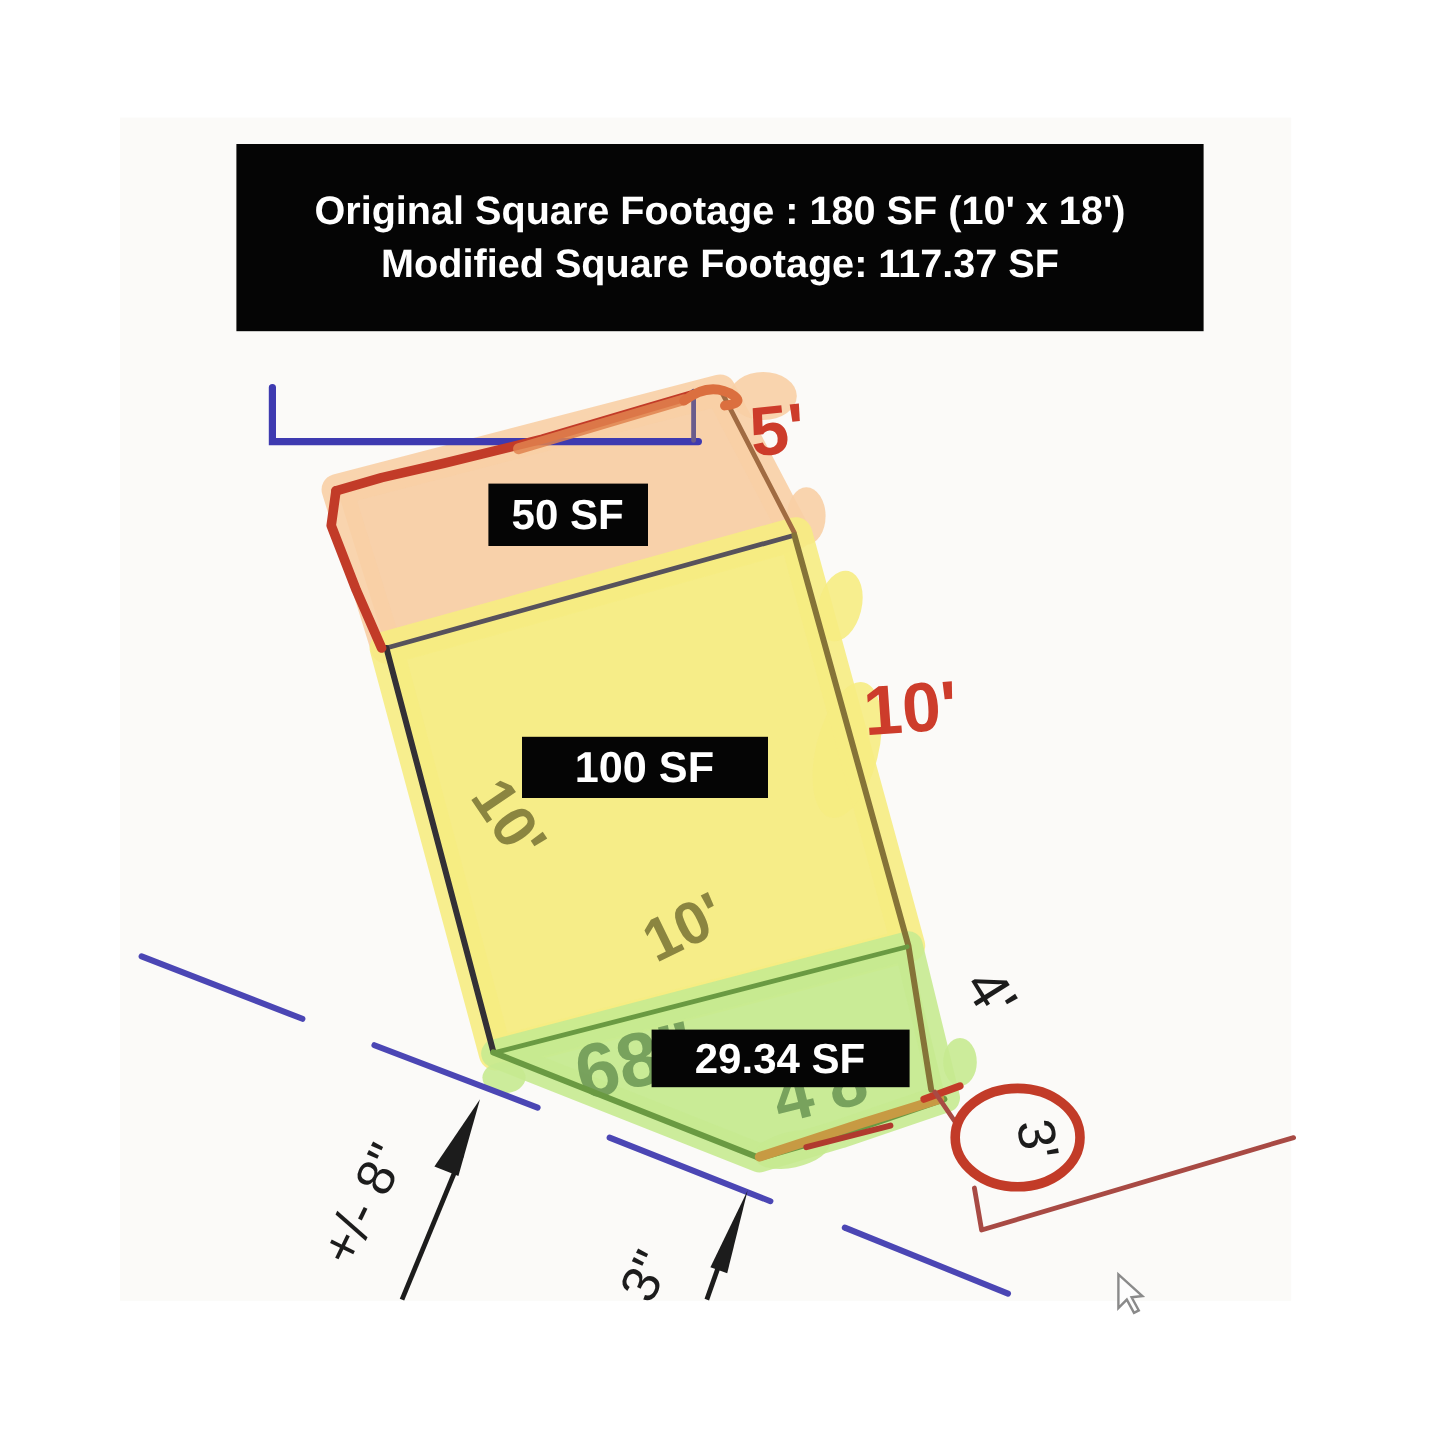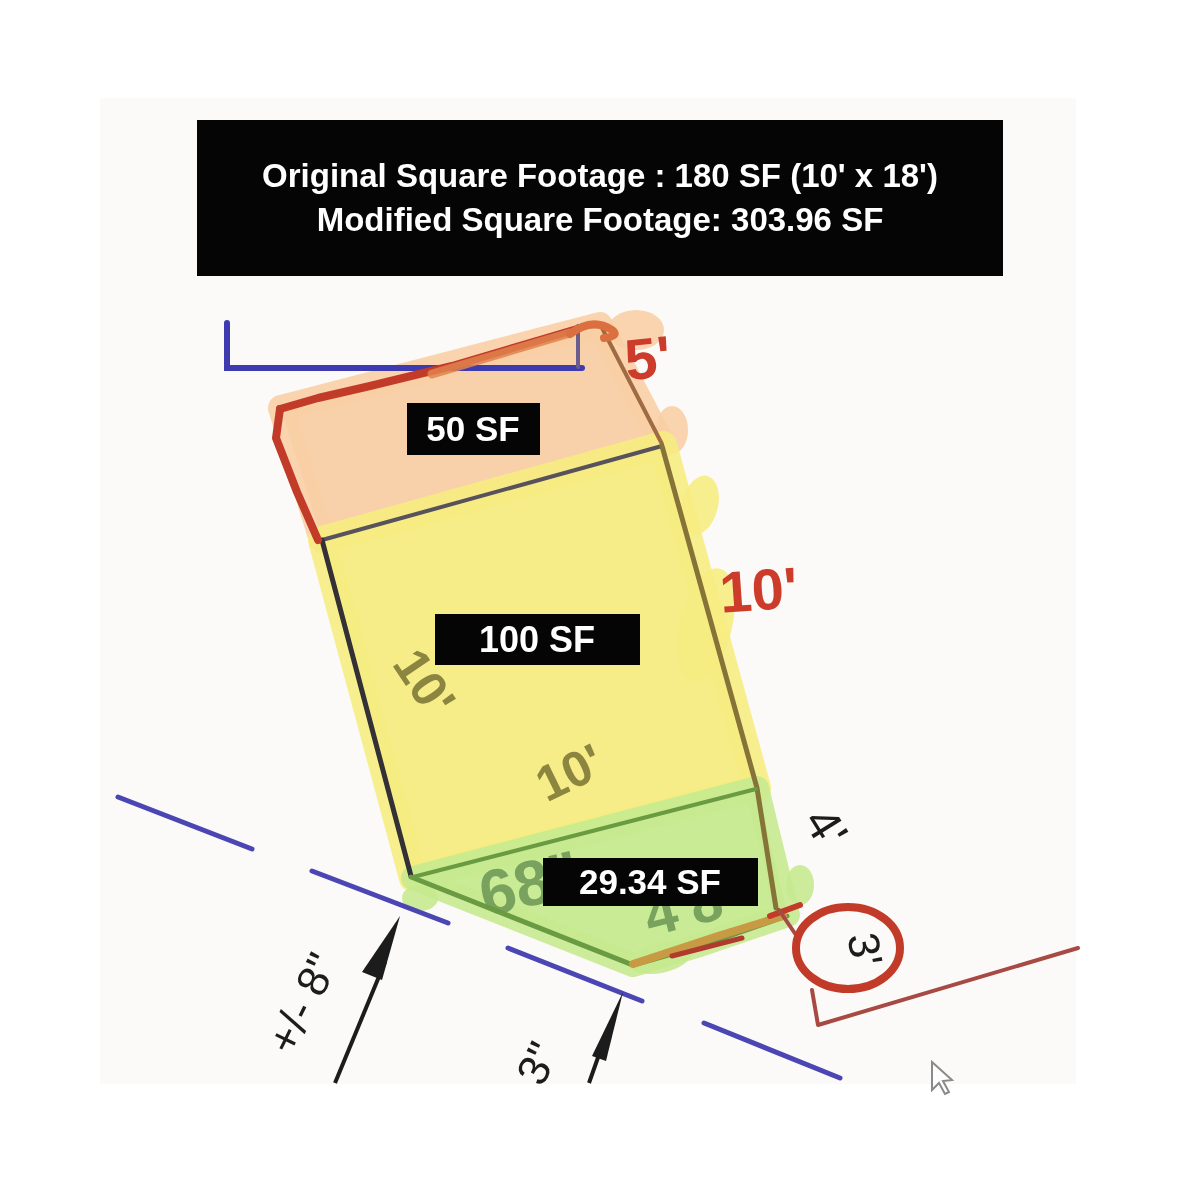--- a/index.html
+++ b/index.html
@@ -109,16 +109,16 @@
     <g>
       <rect x="543" y="858" width="215" height="48" fill="#050505"></rect>
       <text x="650" y="894" font-size="35" class="arealabel">29.34 SF</text>
     </g>
 
     <path d="M932,1062 L932,1090 L939,1083 L945,1094 L949,1092 L943,1081 L952,1080 Z" fill="#fdfdfd" stroke="#8a8a8a" stroke-width="2"></path>
   </svg>
 
   <div class="banner">
     <div>Original Square Footage : 180 SF (10' x 18')</div>
-    <div>Modified Square Footage: 303.96 SF</div>
+    <div>Modified Square Footage: 117.37 SF</div>
   </div>
 
 </div>
 
 </body></html>

